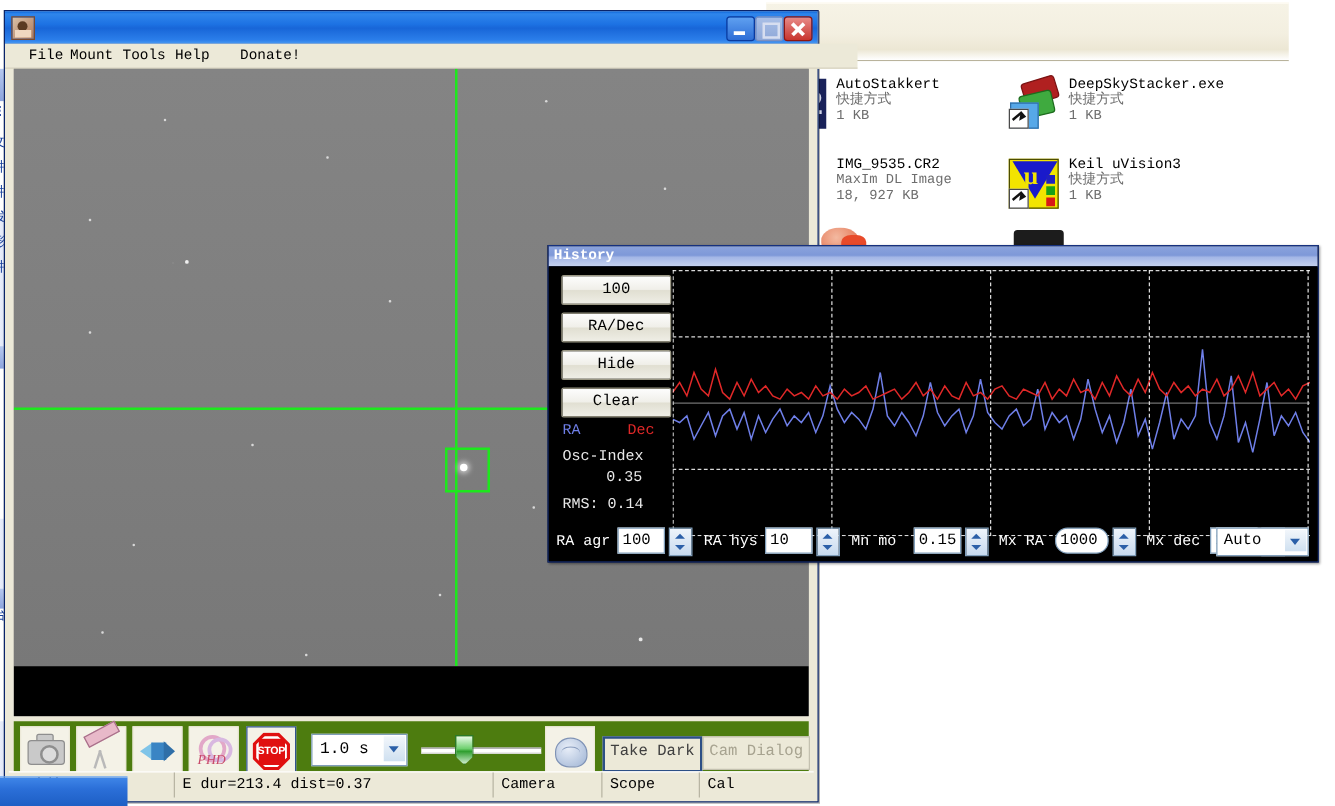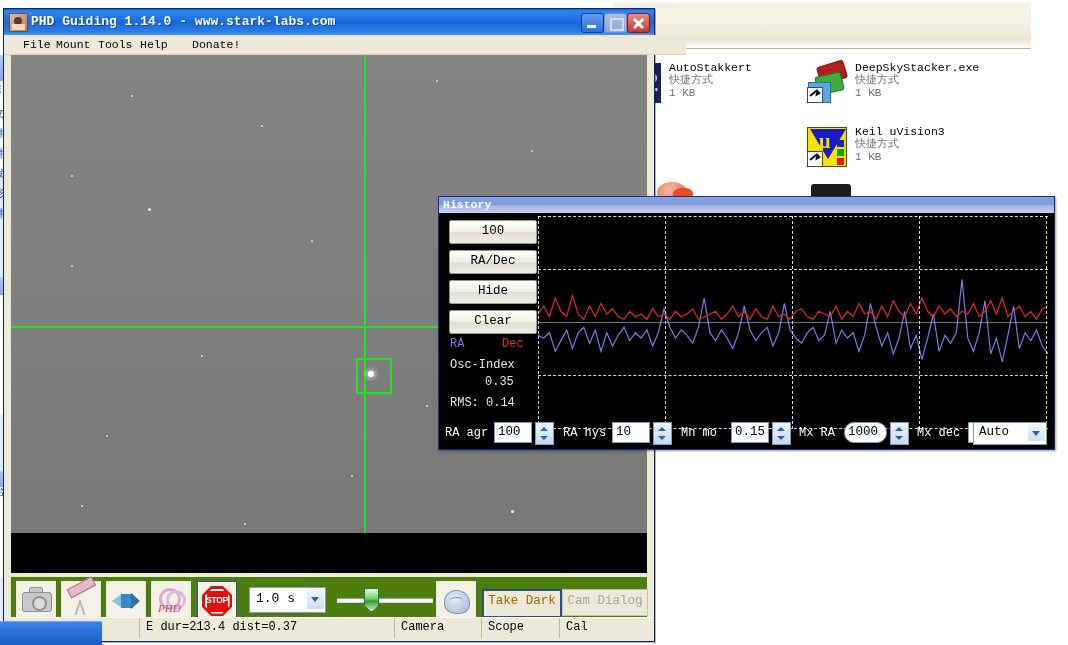--- a/index.html
+++ b/index.html
@@ -241,21 +241,21 @@
 
   #gain-slider{position:absolute;left:333px;top:583px;width:96px;height:14px;}
   #gain-slider .track{position:absolute;left:0;top:6px;width:96px;height:3px;
     background:#ffffff;border-top:1px solid #9a9a9a;border-bottom:1px solid #d8d8d8;}
   #gain-slider .thumb{position:absolute;left:27px;top:-4px;width:13px;height:22px;
     background:linear-gradient(to bottom,#eafbea 0%,#6fd06f 45%,#2f9e2f 55%,#cfeccf 100%);
     border:1px solid #2a7a2a;clip-path:polygon(0 0,100% 0,100% 70%,50% 100%,0 70%);}
 
   .flatbtn{
     position:absolute;top:580px;height:25px;background:#ece9d8;border:1px solid #8e8b78;
-    font-family:"Liberation Mono",monospace;font-size:12.5px;color:#a16207;
+    font-family:"Liberation Mono",monospace;font-size:12.5px;color:#404040;
     line-height:23px;text-align:center;
   }
   #btn-take-dark{left:478px;width:76px;border:2px solid #2c4f86;line-height:21px;}
   #btn-cam-dialog{left:558px;width:84px;color:#a7a390;border:1px solid #c4c1b0;background:#ece9d8;}
 
   
   #phd-status{
     position:absolute;left:3px;bottom:3px;width:644px;height:20px;
     background:#ece9d8;border-top:1px solid #ffffff;
   }
@@ -381,20 +381,25 @@
     </div>
 
     <div class="desk-icon" style="left:4px;top:76px;">
       <div class="ic">
         <div class="ico-cr2">
             <div class="pg"></div>
             <div class="fold"></div>
             <div class="teal"></div>
             <div class="white"></div>
           </div>
+      </div>
+      <div class="labels">
+        <div class="nm">IMG_9535.CR2</div>
+        <div class="sub">MaxIm DL Image</div>
+        <div class="sz">18, 927 KB</div>
       </div>
     </div>
 
     <div class="desk-icon" style="left:190px;top:76px;">
       <div class="ic">
         <div class="ico-keil">
           <div class="v"></div>
           <div class="mu">μ</div>
           <div class="sq" style="right:2px;top:12px;background:#2020c0;"></div>
           <div class="sq" style="right:2px;top:21px;background:#18a018;"></div>
@@ -437,21 +442,20 @@
   <div class="cj" style="top:430px;">台</div>
 </div>
 
 <div class="abs" id="phd-window">
 
   <div id="phd-titlebar">
     <div id="phd-title-icon">
         <div class="dot"></div>
         <div class="dot2"></div>
       </div>
-    <div id="phd-title-text">PHD Guiding  1.14.0   -   www.stark-labs.com</div>
     <div class="winbtn" id="btn-min">
         <i></i>
       </div>
     <div class="winbtn" id="btn-max">
         <i></i>
       </div>
     <div class="winbtn" id="btn-close">
         <i></i>
         <u></u>
       </div>

